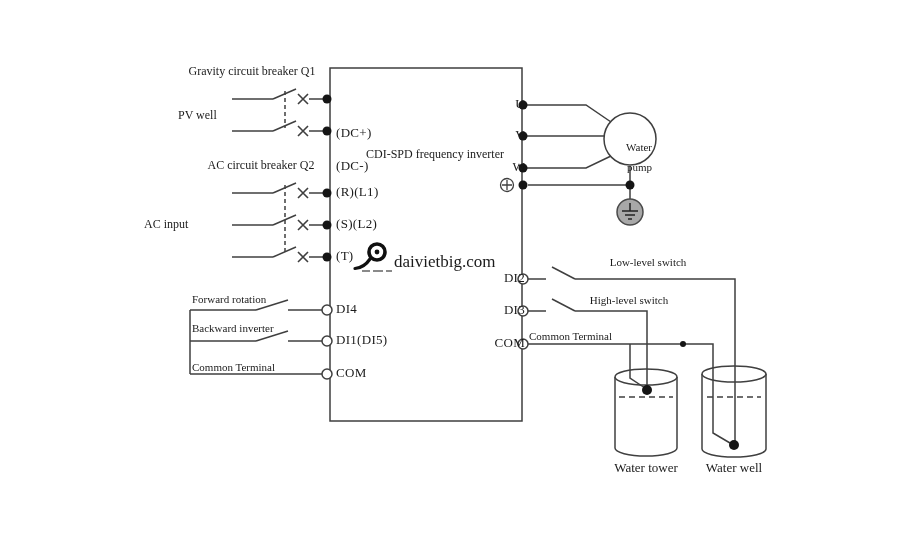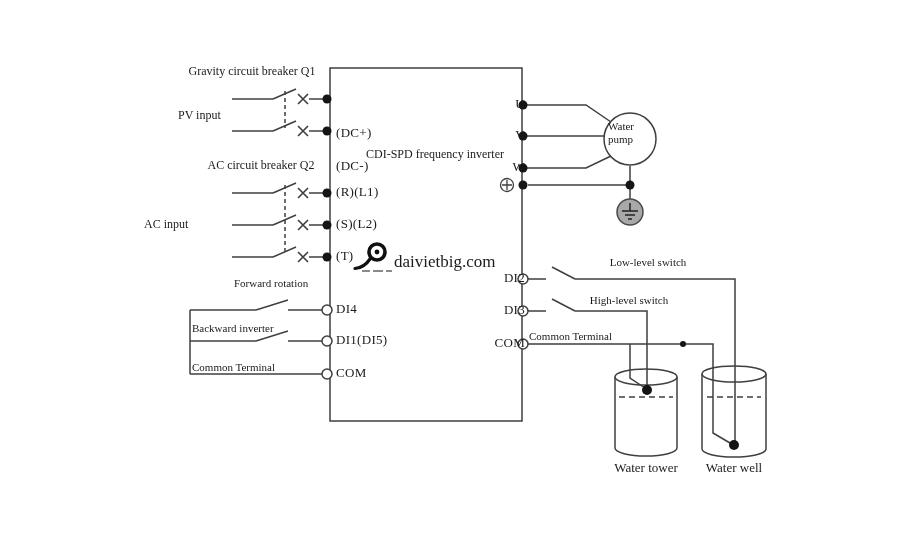--- a/index.html
+++ b/index.html
@@ -9,22 +9,22 @@
   }
   #wires{position:absolute;left:0;top:0;}
   .lbl{position:absolute;white-space:nowrap;font-size:12px;line-height:1.1;color:#1b1b1b;}
   .lbl.small{font-size:11px;}
   .lbl.term{font-size:13px;letter-spacing:.3px;}
   .lbl.centered{transform:translateX(-50%);}
   .lbl.right{text-align:right;}
   .lbl.tank{font-size:13px;}
   #watermark-text{font-size:17px;}
   #pump-label{
-    position:absolute;left:608px;top:120px;width:44px;text-align:left;
-    font-size:11px;line-height:13px;white-space:normal;
+    position:absolute;left:608px;top:137px;width:44px;text-align:right;
+    font-size:11px;line-height:20px;white-space:normal;
   }
   svg *{vector-effect:non-scaling-stroke;}
 </style>
 </head>
 <body>
 
 <div id="stage">
 
   <svg id="wires" width="914" height="540" viewBox="0 0 914 540" fill="none" stroke="#3f3f3f" stroke-width="1.5">
 
@@ -141,24 +141,24 @@
 
     <g>
       <circle cx="377" cy="252" r="8" stroke="#101010" stroke-width="3.6"></circle>
       <circle cx="377" cy="252" r="2.4" fill="#101010" stroke="none"></circle>
       <path d="M370,259 C366,265 361,268 355,268.5" stroke="#101010" stroke-width="3.2" stroke-linecap="round"></path>
       <path d="M362,271 H370 M373,271 H383 M386,271 H392" stroke="#8a8a8a" stroke-width="1.8"></path>
     </g>
   </svg>
 
   <span class="lbl centered" style="left:252px;top:65px;">Gravity circuit breaker Q1</span>
-  <span class="lbl" style="left:178px;top:109px;">PV input</span>
+  <span class="lbl" style="left:178px;top:109px;">PV well</span>
   <span class="lbl centered" style="left:261px;top:159px;">AC circuit breaker Q2</span>
   <span class="lbl" style="left:144px;top:218px;">AC input</span>
-  <span class="lbl small" style="left:192px;top:277px;margin-left:42px;">Forward rotation</span>
+  <span class="lbl small" style="left:192px;top:293px;">Forward rotation</span>
   <span class="lbl small" style="left:192px;top:322px;">Backward inverter</span>
   <span class="lbl small" style="left:192px;top:361px;">Common Terminal</span>
 
   <span class="lbl centered" style="left:435px;top:148px;">CDI-SPD frequency inverter</span>
 
   <span class="lbl term" style="left:336px;top:91px;margin-top:35px;">(DC+)</span>
   <span class="lbl term" style="left:336px;top:123px;margin-top:36px;">(DC-)</span>
   <span class="lbl term" style="left:336px;top:185px;">(R)(L1)</span>
   <span class="lbl term" style="left:336px;top:217px;">(S)(L2)</span>
   <span class="lbl term" style="left:336px;top:249px;">(T)</span>

